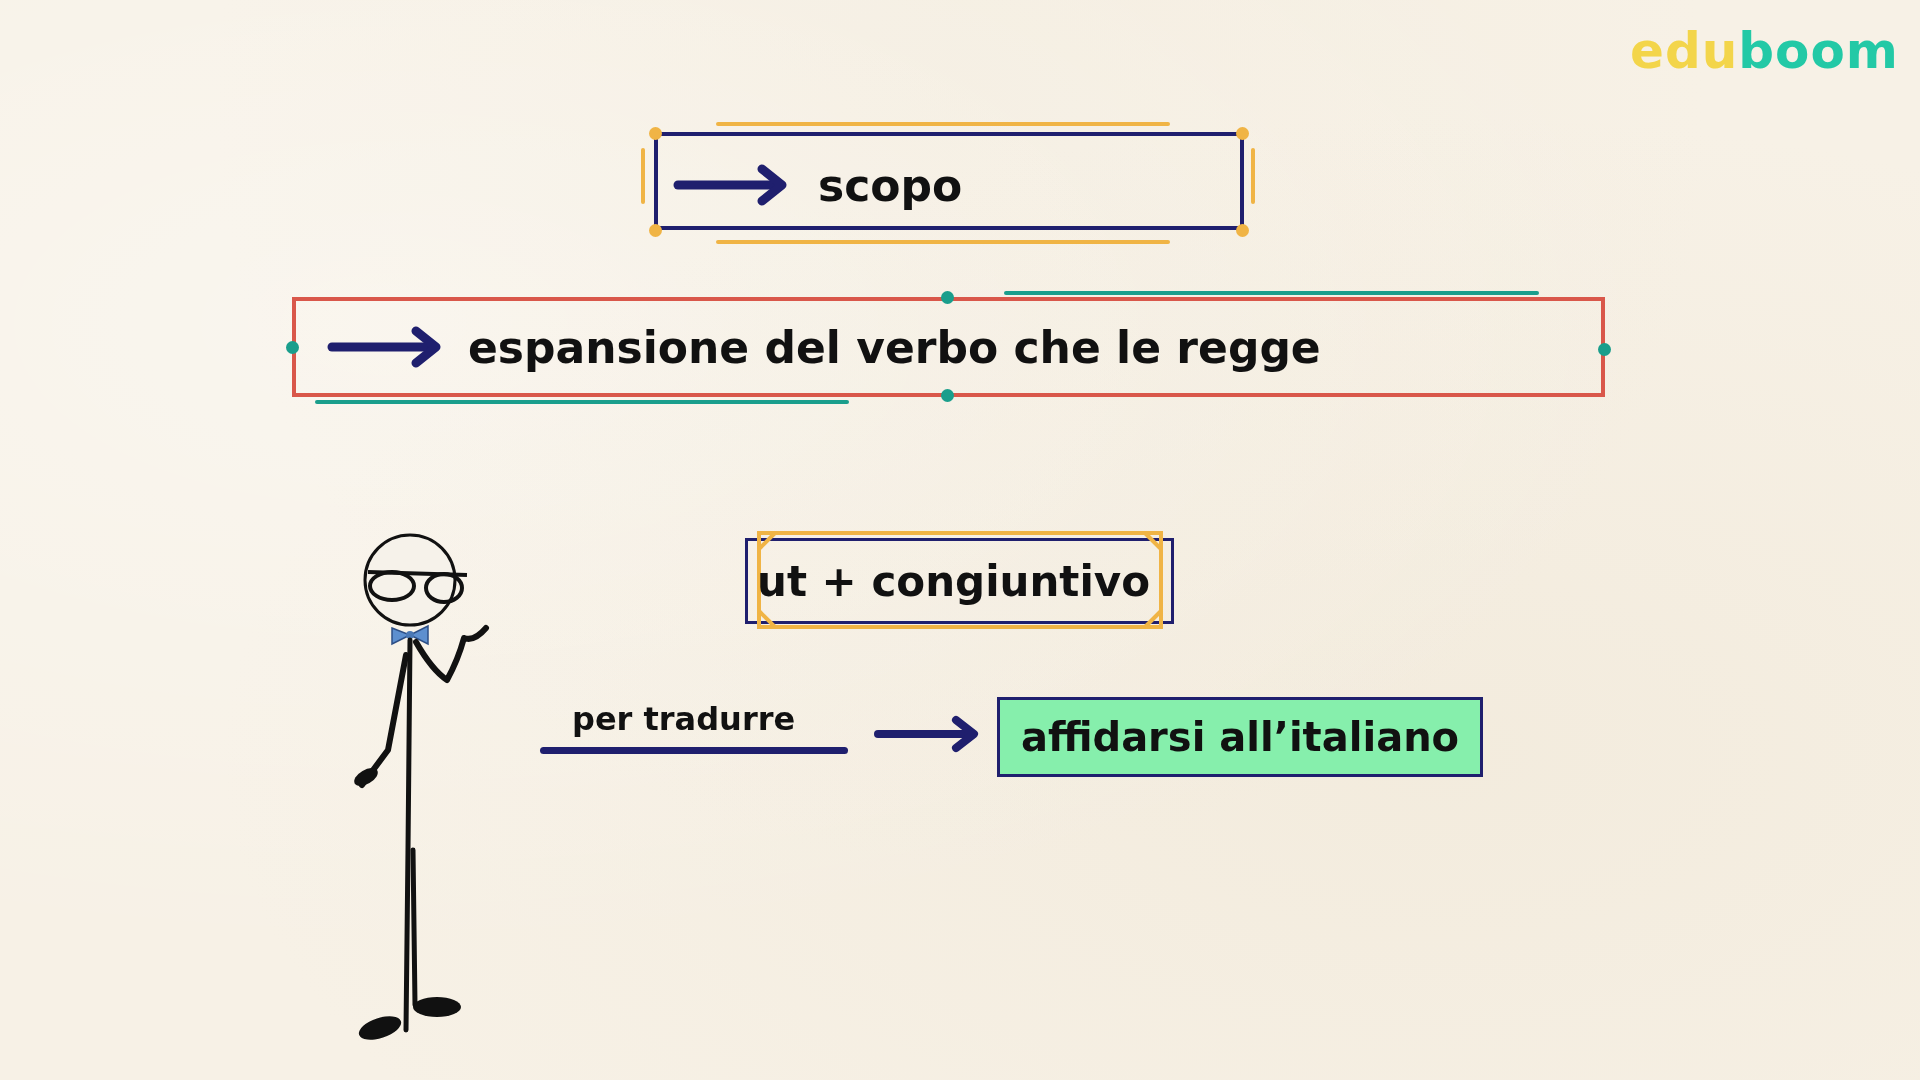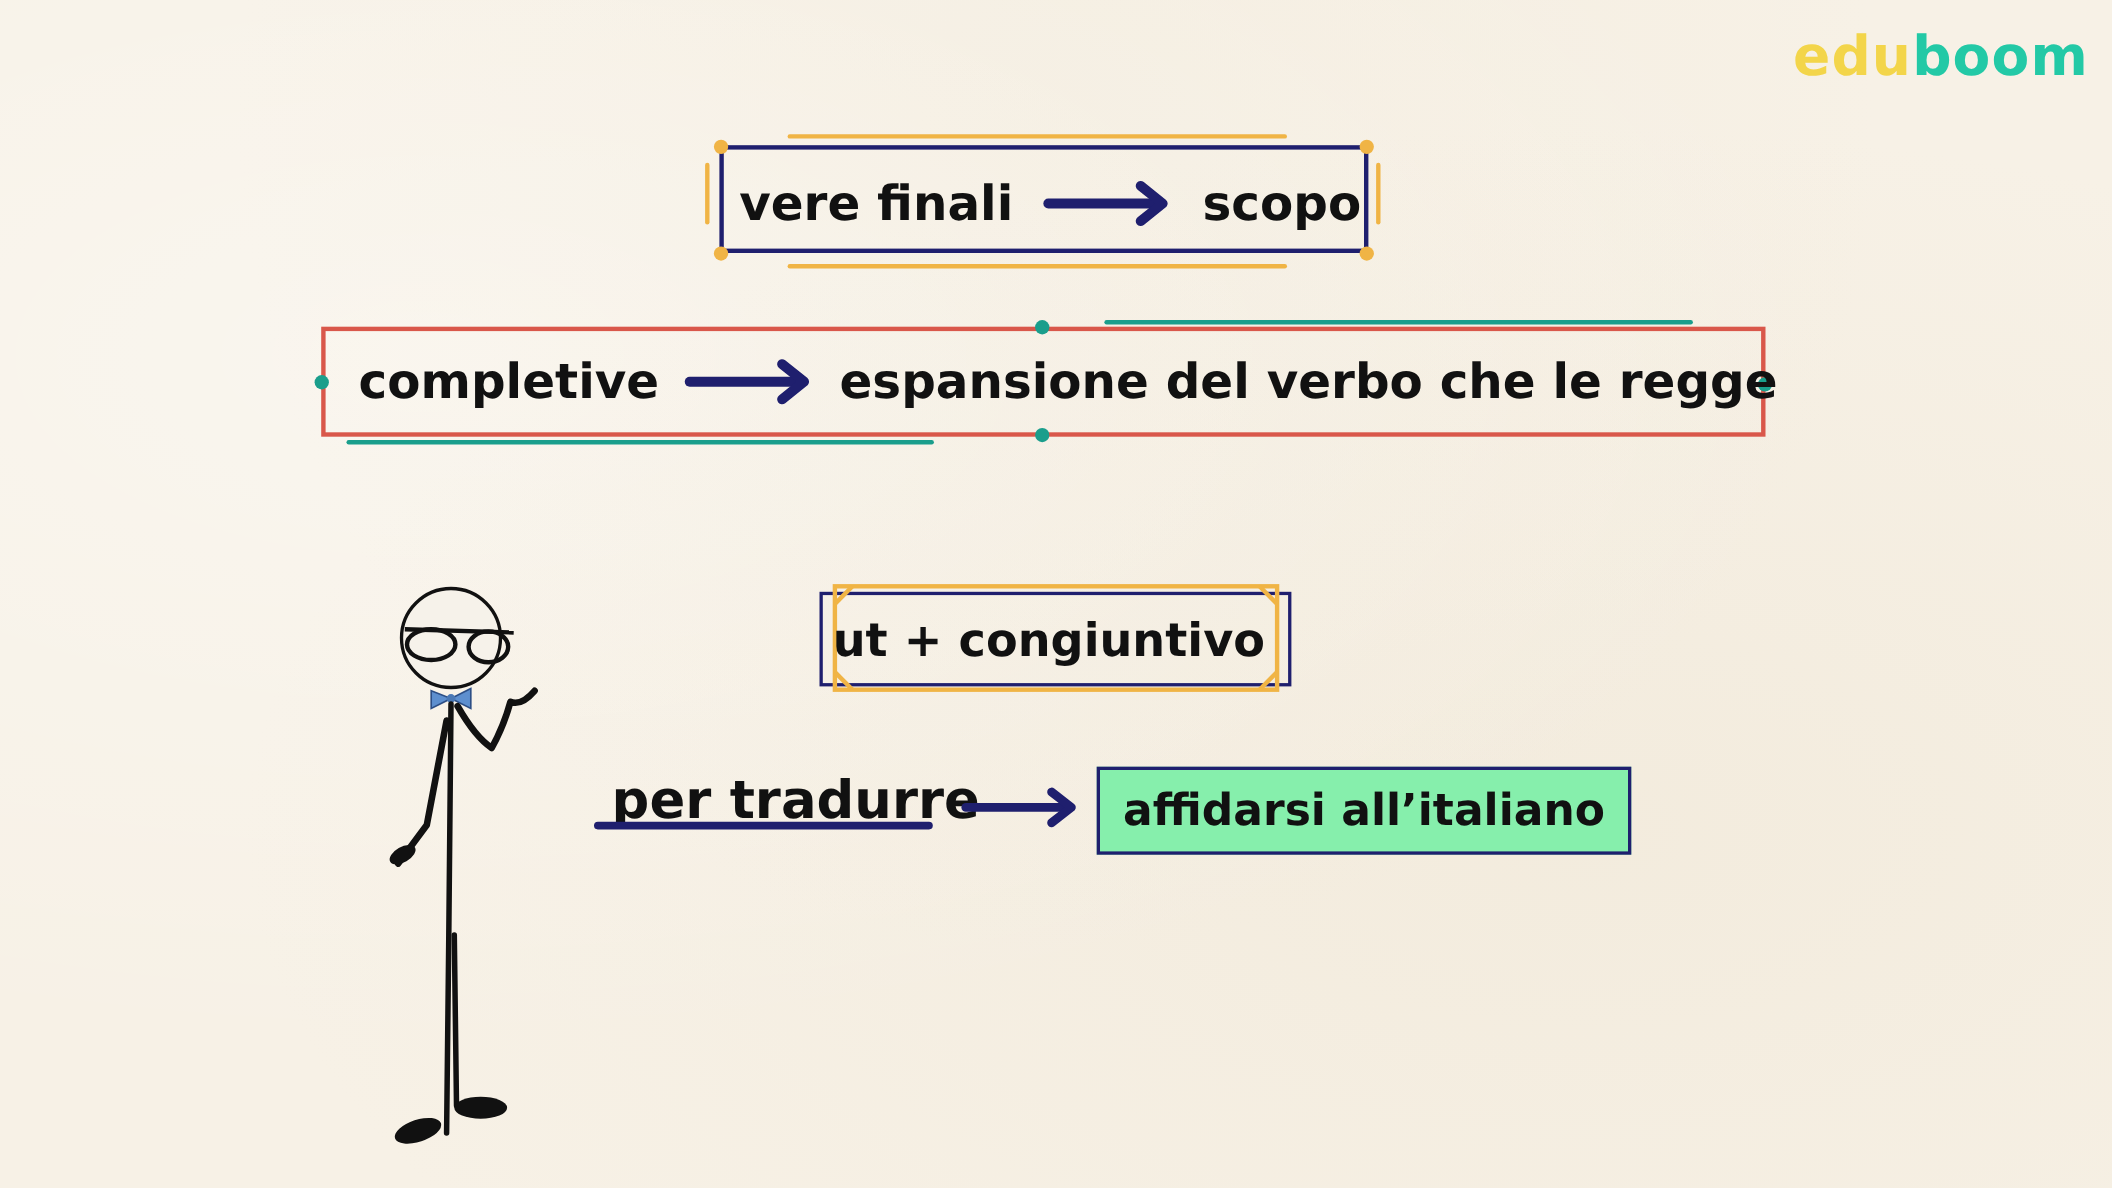--- a/index.html
+++ b/index.html
@@ -57,21 +57,21 @@
   .box3-inner {
     left:757px; top:531px; width:406px; height:98px;
     border:4px solid var(--gold); box-sizing:border-box;
   }
   .box3-text {
     left:757px; top:548px; width:406px; height:66px;
     display:flex; align-items:center; justify-content:flex-start; font-size:42px;
   }
 
   
-  .per-tradurre { left:556px; top:700px; font-size:48px; }
+  .per-tradurre { left:572px; top:700px; font-size:32px; }
   .underline4 { left:540px; top:747px; width:308px; height:7px; background:var(--navy); border-radius:4px; }
   .box4 {
     left:997px; top:697px; width:486px; height:80px;
     border:3px solid var(--navy); box-sizing:border-box; background:#86efac;
     display:flex; align-items:center; justify-content:center; font-size:40px;
   }
 </style>
 </head>
 <body>
 
@@ -85,39 +85,37 @@
   <div class="hline" style="left:716px; top:122px; width:454px; background:var(--gold);"></div>
   <div class="hline" style="left:716px; top:240px; width:454px; background:var(--gold);"></div>
   <div class="vline" style="left:641px; top:148px; height:56px; background:var(--gold);"></div>
   <div class="vline" style="left:1251px; top:148px; height:56px; background:var(--gold);"></div>
   <div class="abs box1"></div>
   <div class="dot" style="left:649px; top:127px; background:var(--gold);"></div>
   <div class="dot" style="left:1236px; top:127px; background:var(--gold);"></div>
   <div class="dot" style="left:649px; top:224px; background:var(--gold);"></div>
   <div class="dot" style="left:1236px; top:224px; background:var(--gold);"></div>
   <div class="box1-row">
-    <span class="box-text">vere finali</span>
     <svg width="120" height="44" viewBox="0 0 120 44">
       <line x1="6" y1="22" x2="104" y2="22" stroke="var(--navy)" stroke-width="9" stroke-linecap="round"></line>
       <polyline points="90,6 110,22 90,38" fill="none" stroke="var(--navy)" stroke-width="9" stroke-linecap="round" stroke-linejoin="round"></polyline>
     </svg>
     <span class="box-text">scopo</span>
   </div>
 </div>
 
 <div>
   <div class="hline" style="left:1004px; top:291px; width:535px; background:var(--teal);"></div>
   <div class="hline" style="left:315px; top:400px; width:534px; background:var(--teal);"></div>
   <div class="abs box2"></div>
   <div class="dot" style="left:286px; top:341px; background:var(--teal);"></div>
   <div class="dot" style="left:1598px; top:343px; background:var(--teal);"></div>
   <div class="dot" style="left:941px; top:291px; background:var(--teal);"></div>
   <div class="dot" style="left:941px; top:389px; background:var(--teal);"></div>
   <div class="box2-row">
-    <span class="box-text">completive</span>
     <svg width="120" height="44" viewBox="0 0 120 44">
       <line x1="6" y1="22" x2="104" y2="22" stroke="var(--navy)" stroke-width="9" stroke-linecap="round"></line>
       <polyline points="90,6 110,22 90,38" fill="none" stroke="var(--navy)" stroke-width="9" stroke-linecap="round" stroke-linejoin="round"></polyline>
     </svg>
     <span class="box-text">espansione del verbo che le regge</span>
   </div>
 </div>
 
 <div>
   <div class="abs box3-outer"></div>

